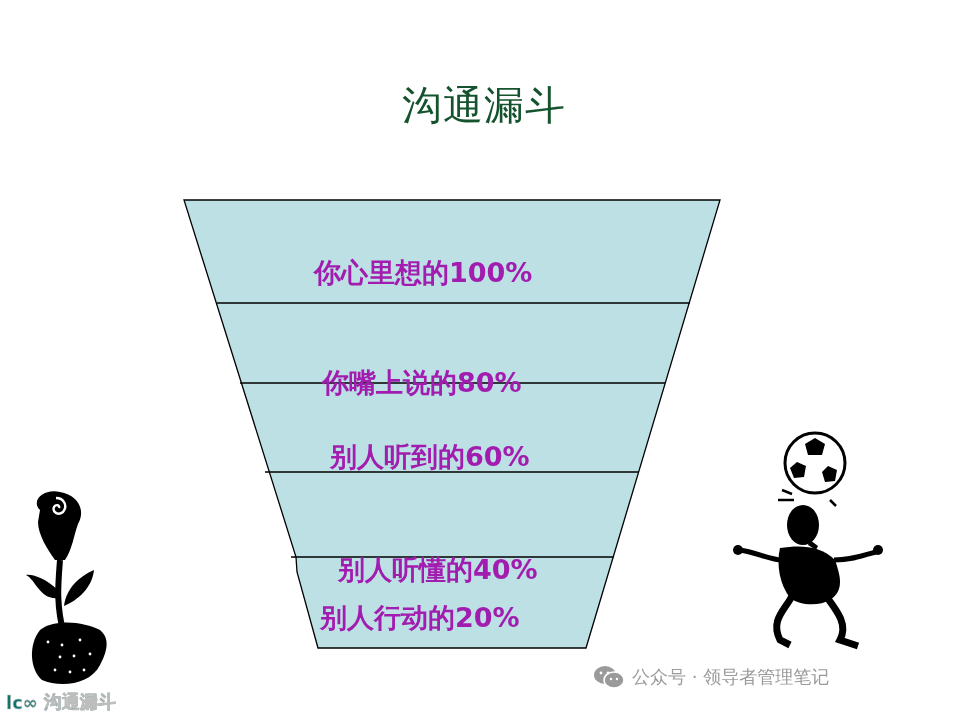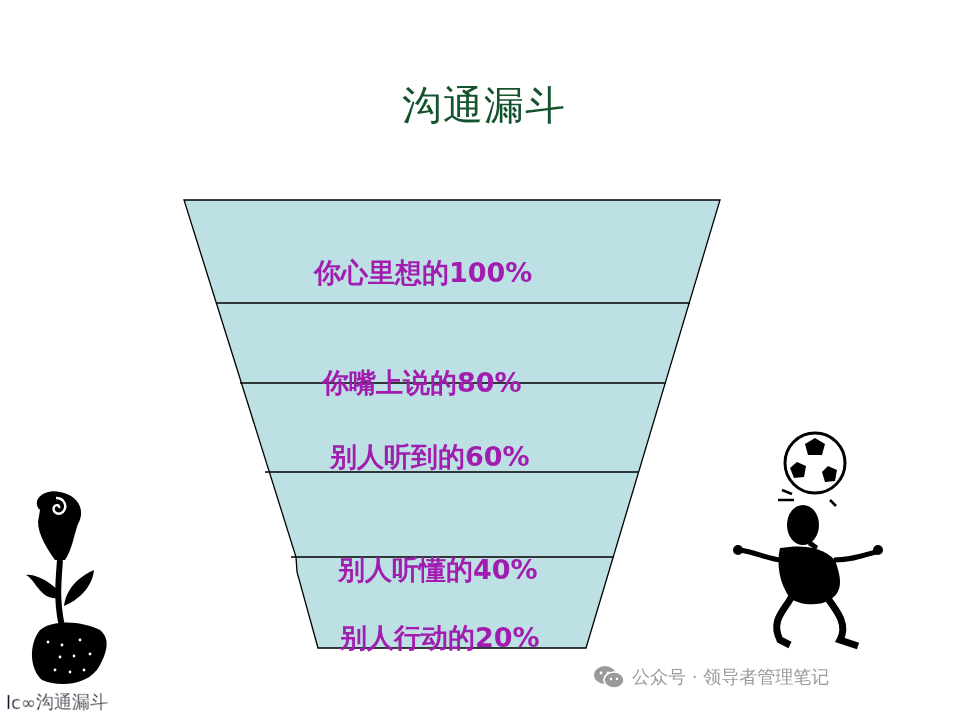--- a/index.html
+++ b/index.html
@@ -17,22 +17,22 @@
     .label {
       position: absolute; font-size: 27px; font-weight: bold; color: #a21caf;
       white-space: nowrap;
     }
     .watermark-right {
       position: absolute; left: 592px; top: 664px; font-size: 18px;
       color: #9a9a9a; display: flex; align-items: center; gap: 6px;
     }
     .watermark-left {
       position: absolute; left: 6px; top: 690px; font-size: 18px;
-      color: #0f172a; font-weight: normal; -webkit-text-stroke: 0.6px #bdbdbd;
-      display: flex; align-items: center; 
+      color: #0f766e; font-weight: bold; -webkit-text-stroke: 0.6px #bdbdbd;
+      display: flex; align-items: center; gap: 6px;
     }
   </style>
 </head>
 <body>
 
 <div class="title">沟通漏斗</div>
 
 <svg class="funnel" width="960" height="720" viewBox="0 0 960 720">
   <polygon points="184,200 720,200 586,648 318,648 297,572 296,557" fill="#BCE0E4" stroke="#000" stroke-width="1.3"></polygon>
   <line x1="217" y1="303" x2="690" y2="303" stroke="#000" stroke-width="1.3"></line>
@@ -77,21 +77,21 @@
     <circle cx="878" cy="550" r="5" fill="#000"></circle>
     <path d="M792,596 C785,610 770,620 780,640 L790,645" fill="none" stroke="#000" stroke-width="7"></path>
     <path d="M826,596 C838,612 848,625 840,640 L858,646" fill="none" stroke="#000" stroke-width="7"></path>
   </g>
 </svg>
 
 <div class="label" style="left:314px; top:255px;">你心里想的100%</div>
 <div class="label" style="left:322px; top:329px;margin-top:36px;">你嘴上说的80%</div>
 <div class="label" style="left:330px; top:439px;">别人听到的60%</div>
 <div class="label" style="left:338px; top:512px;margin-top:40px;">别人听懂的40%</div>
-<div class="label" style="left:340px; top:600px;margin-top:20px;">别人行动的20%</div>
+<div class="label" style="left:320px; top:600px;">别人行动的20%</div>
 
 <div class="watermark-right">
   <svg width="34" height="26" viewBox="0 0 34 26">
     <ellipse cx="13" cy="11" rx="11" ry="9" fill="#9a9a9a"></ellipse>
     <ellipse cx="22" cy="16" rx="10" ry="8" fill="#9a9a9a" stroke="#fff" stroke-width="1.5"></ellipse>
     <circle cx="9" cy="9" r="1.4" fill="#fff"></circle>
       <circle cx="16" cy="9" r="1.4" fill="#fff"></circle>
     <circle cx="19" cy="15" r="1.2" fill="#fff"></circle>
       <circle cx="25" cy="15" r="1.2" fill="#fff"></circle>
   </svg>

